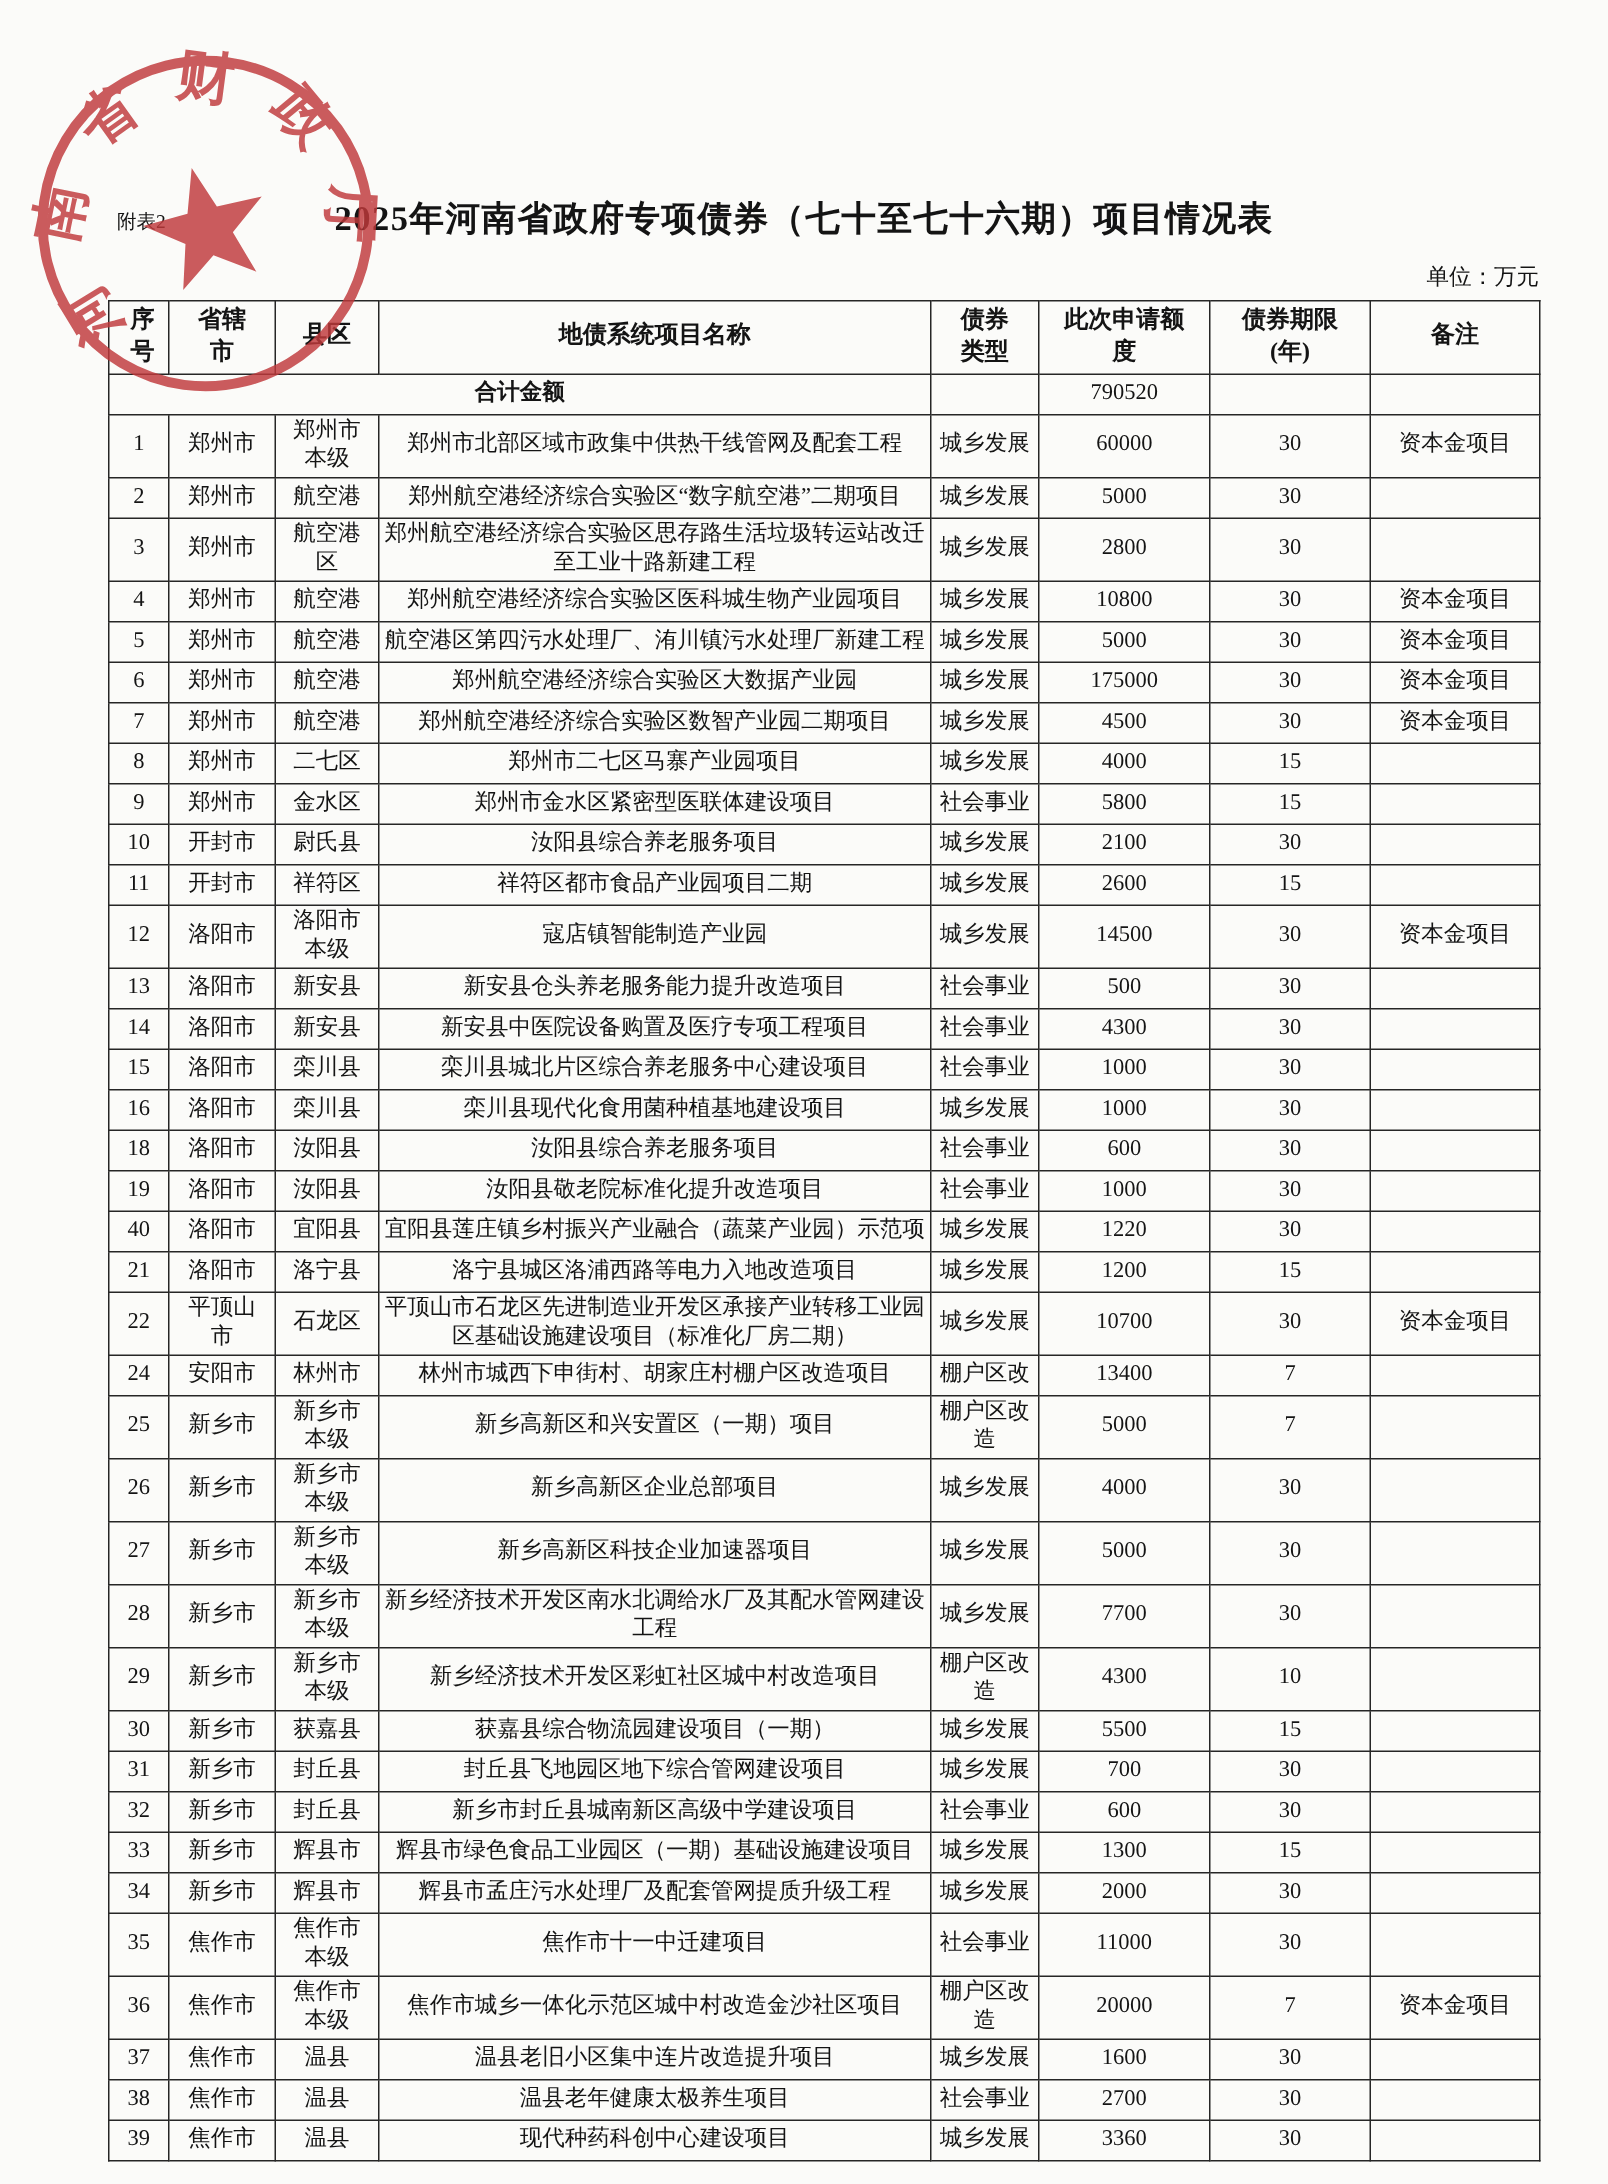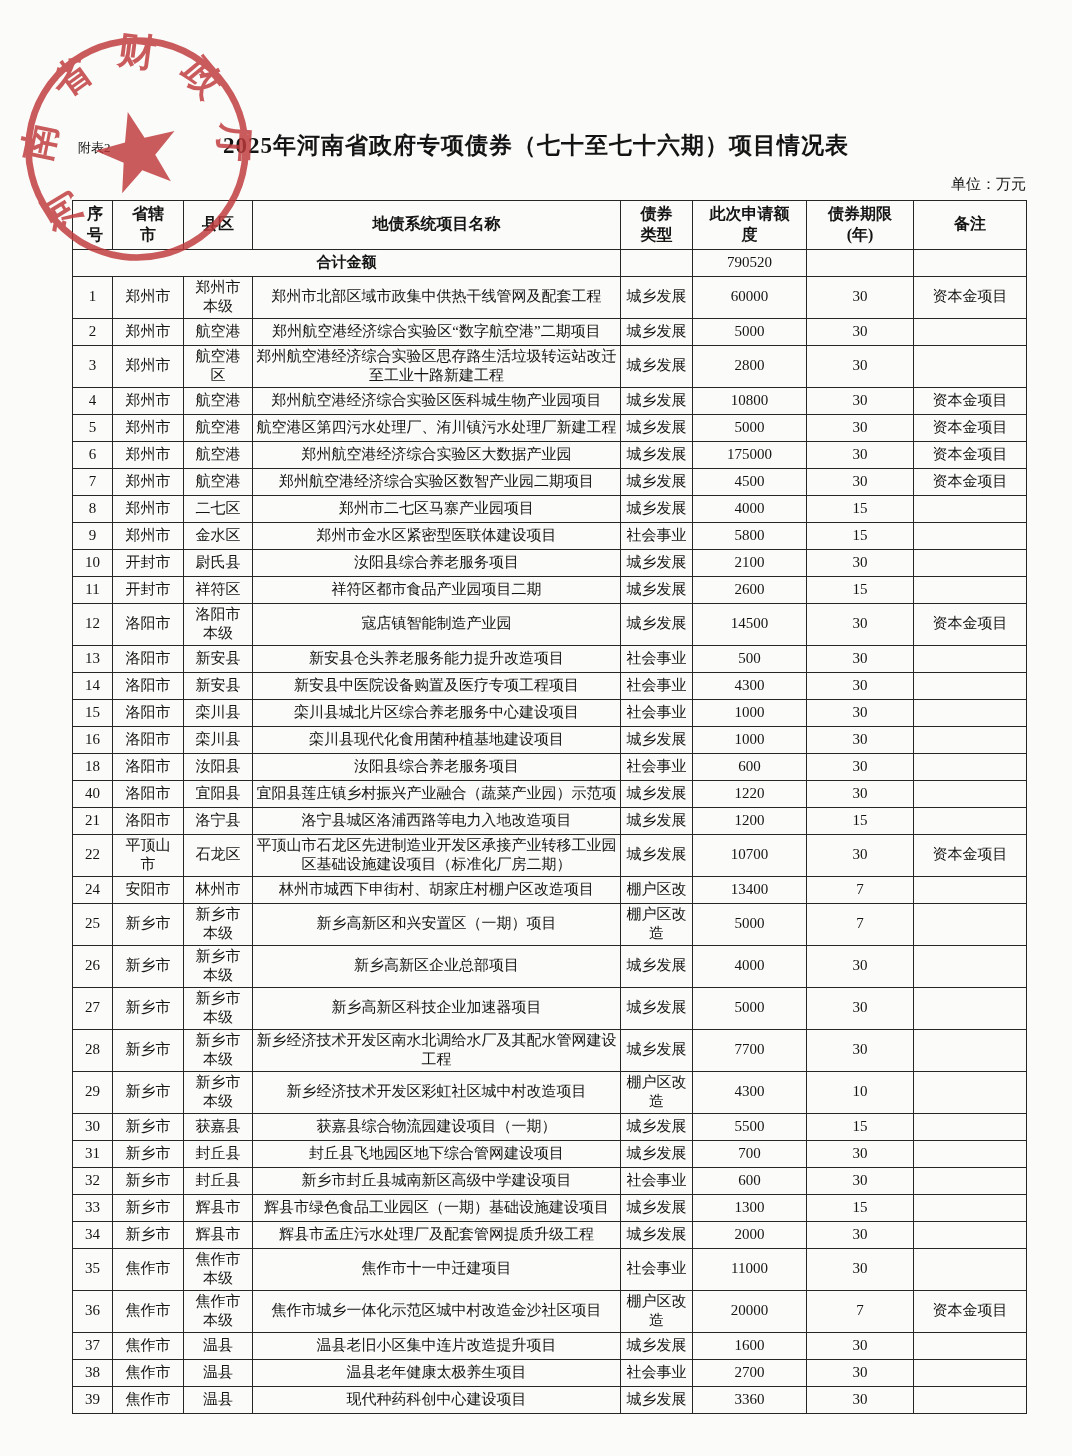--- a/index.html
+++ b/index.html
@@ -282,20 +282,30 @@
     <td>18</td>
     <td>洛阳市</td>
     <td>汝阳县</td>
     <td>汝阳县综合养老服务项目</td>
     <td>社会事业</td>
     <td>600</td>
     <td>30</td>
     <td></td>
   </tr>
 
+  <tr>
+    <td>19</td>
+    <td>洛阳市</td>
+    <td>汝阳县</td>
+    <td>汝阳县敬老院标准化提升改造项目</td>
+    <td>社会事业</td>
+    <td>1000</td>
+    <td>30</td>
+    <td></td>
+  </tr>
 
   <tr>
     <td>40</td>
     <td>洛阳市</td>
     <td>宜阳县</td>
     <td>宜阳县莲庄镇乡村振兴产业融合（蔬菜产业园）示范项</td>
     <td>城乡发展</td>
     <td>1220</td>
     <td>30</td>
     <td></td>

